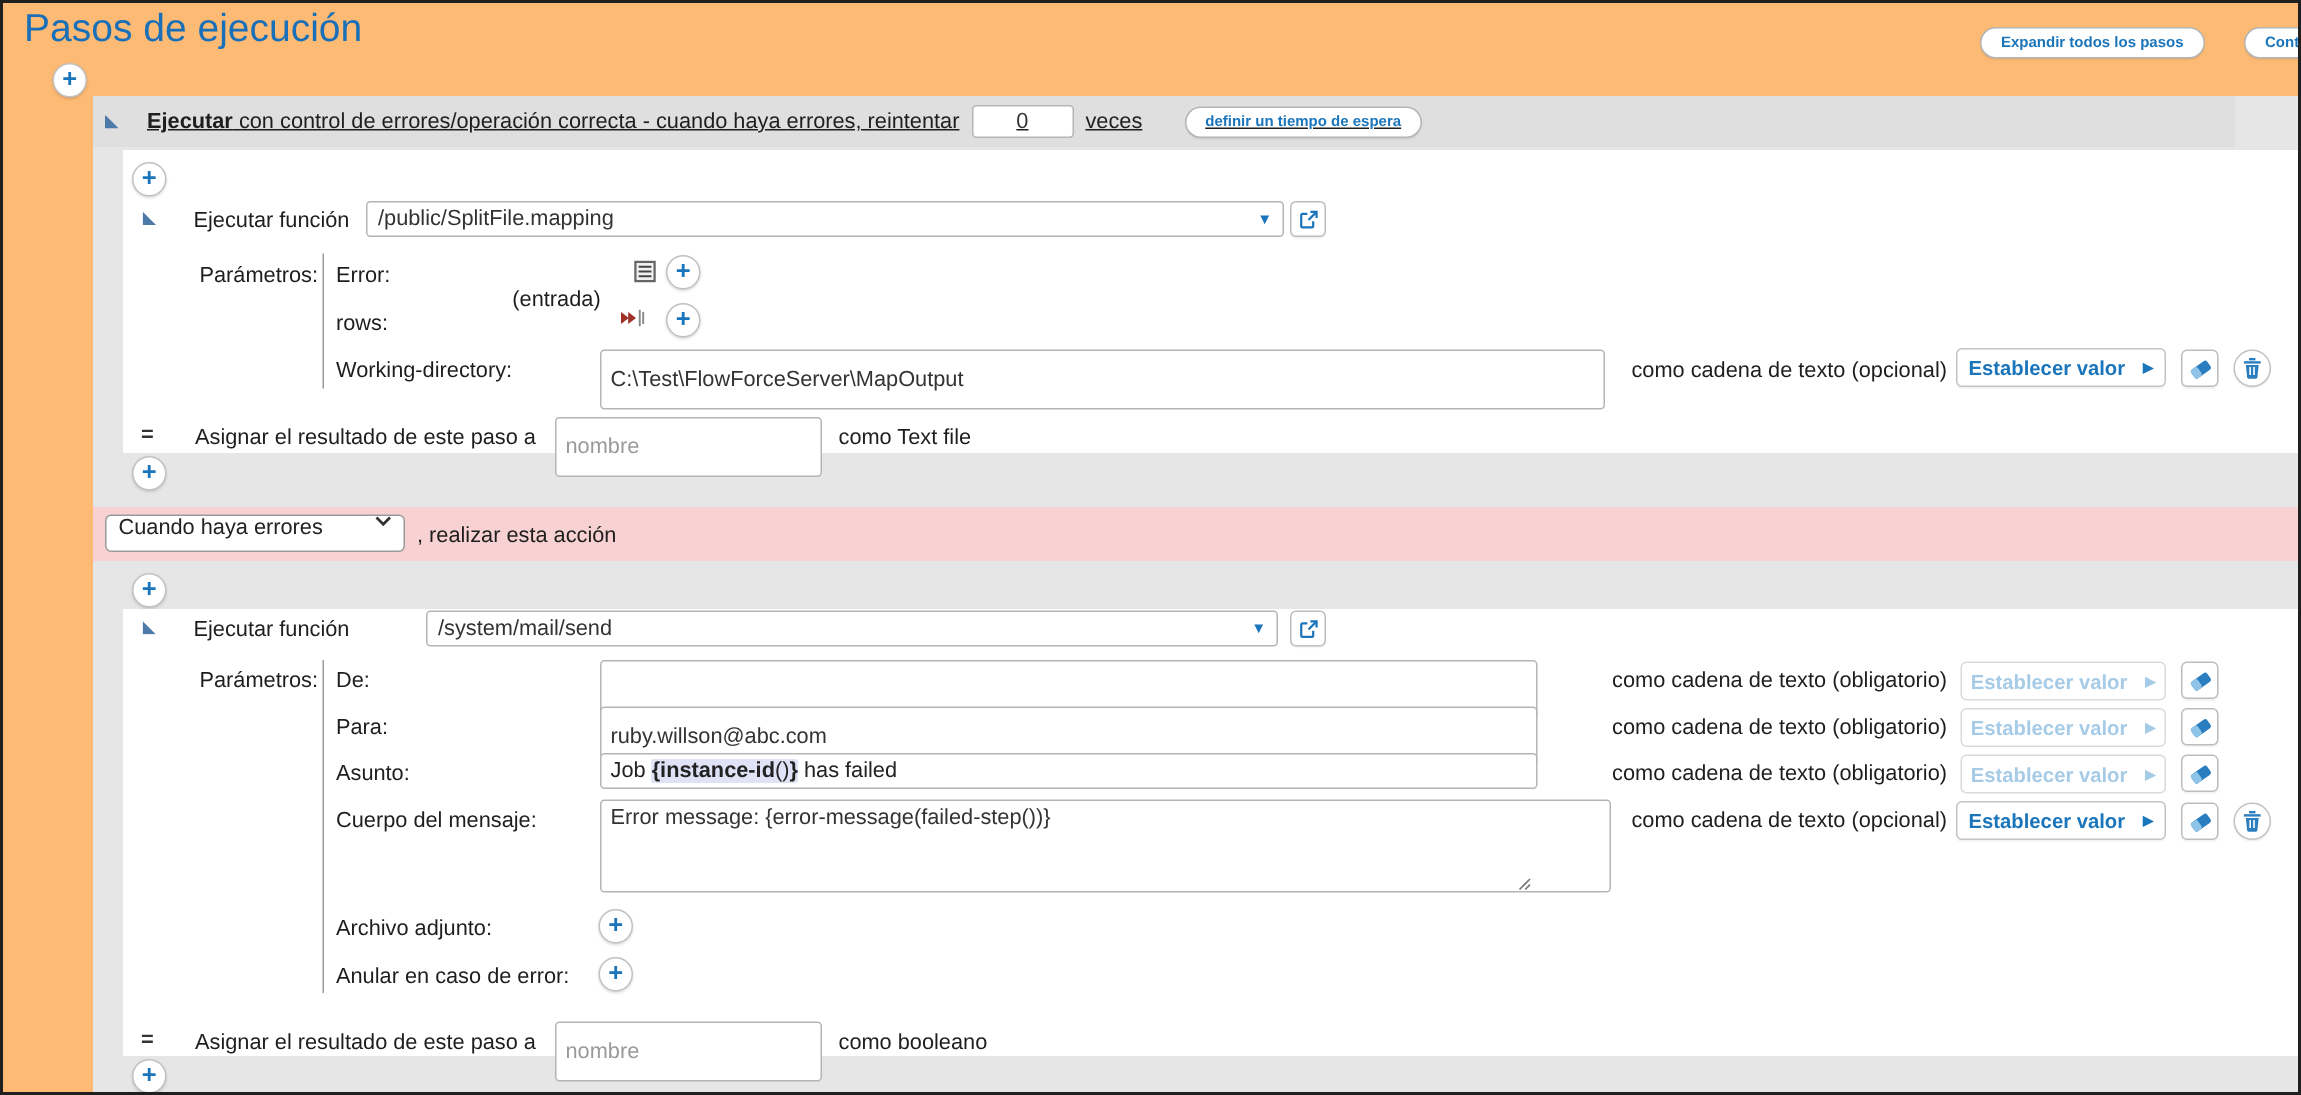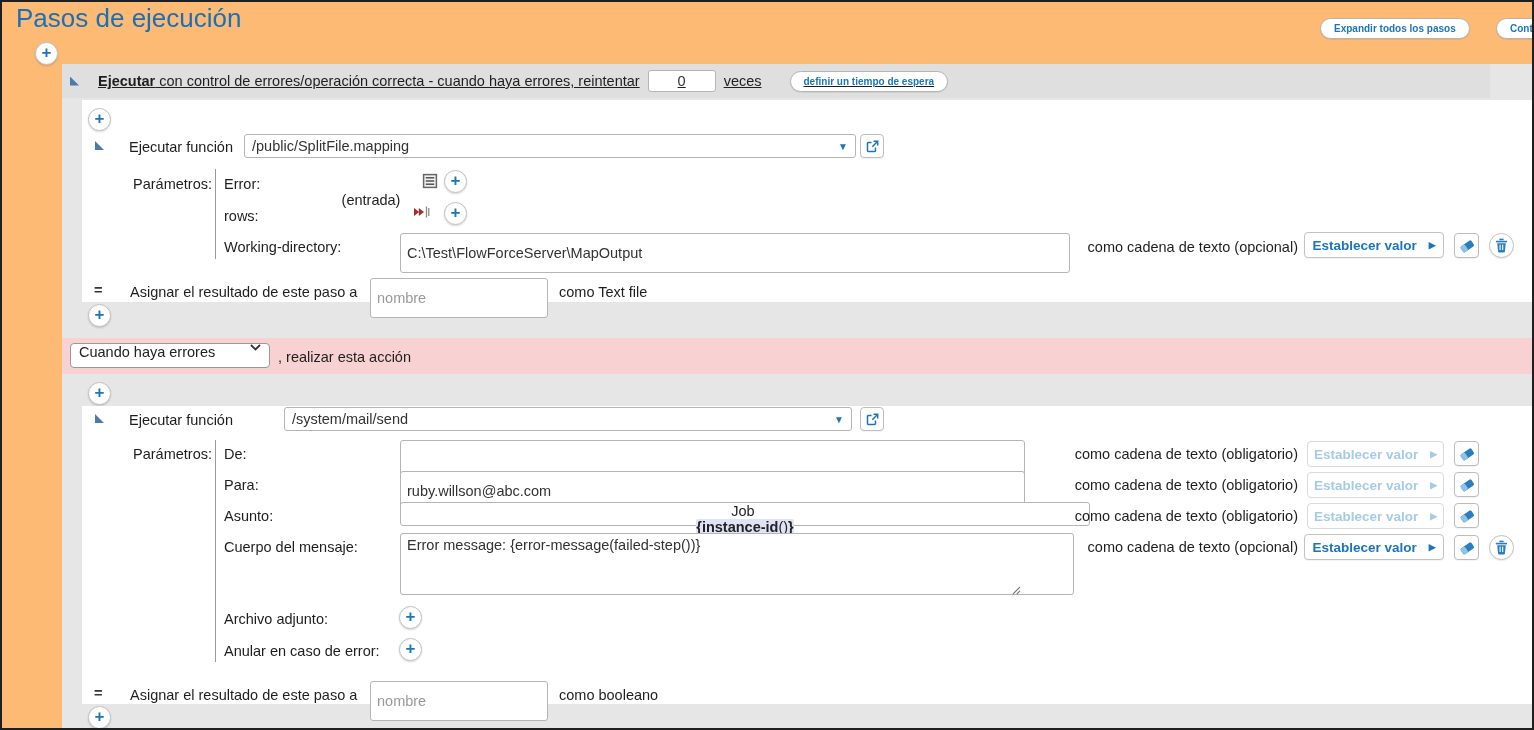--- a/index.html
+++ b/index.html
@@ -224,21 +224,21 @@
   <button class="sqbtn" style="left:1452px;top:470px;width:25px;height:25px;">
     <svg width="16" height="16" viewBox="0 0 16 16">
       <g transform="rotate(-35 8 8)">
           <rect x="1.5" y="5" width="13" height="7" rx="1.6" fill="#2a7ec0"></rect>
           <rect x="1.5" y="5" width="5.5" height="7" rx="1.6" fill="#8ec4e8"></rect>
         </g>
     </svg>
   </button>
 
   <div class="lbl" style="left:222px;top:504px;">Asunto:</div>
-  <div class="valdiv" style="left:398px;top:500px;width:690px;flex-direction:column;">
+  <div class="valdiv" style="left:398px;top:500px;width:625px;">
     <span>Job </span><span class="token-wrap"><span class="token-b">{instance-id</span><span>()</span><span class="token-b">}</span></span><span> has failed</span>
   </div>
   <div class="note" style="left:1040px;top:504px;">como cadena de texto (obligatorio)</div>
   <button class="setval disabled" style="left:1305px;top:501px;width:137px;">
     <span>Establecer valor</span>
       <span class="caret">▶</span>
   </button>
   <button class="sqbtn" style="left:1452px;top:501px;width:25px;height:25px;">
     <svg width="16" height="16" viewBox="0 0 16 16">
       <g transform="rotate(-35 8 8)">

